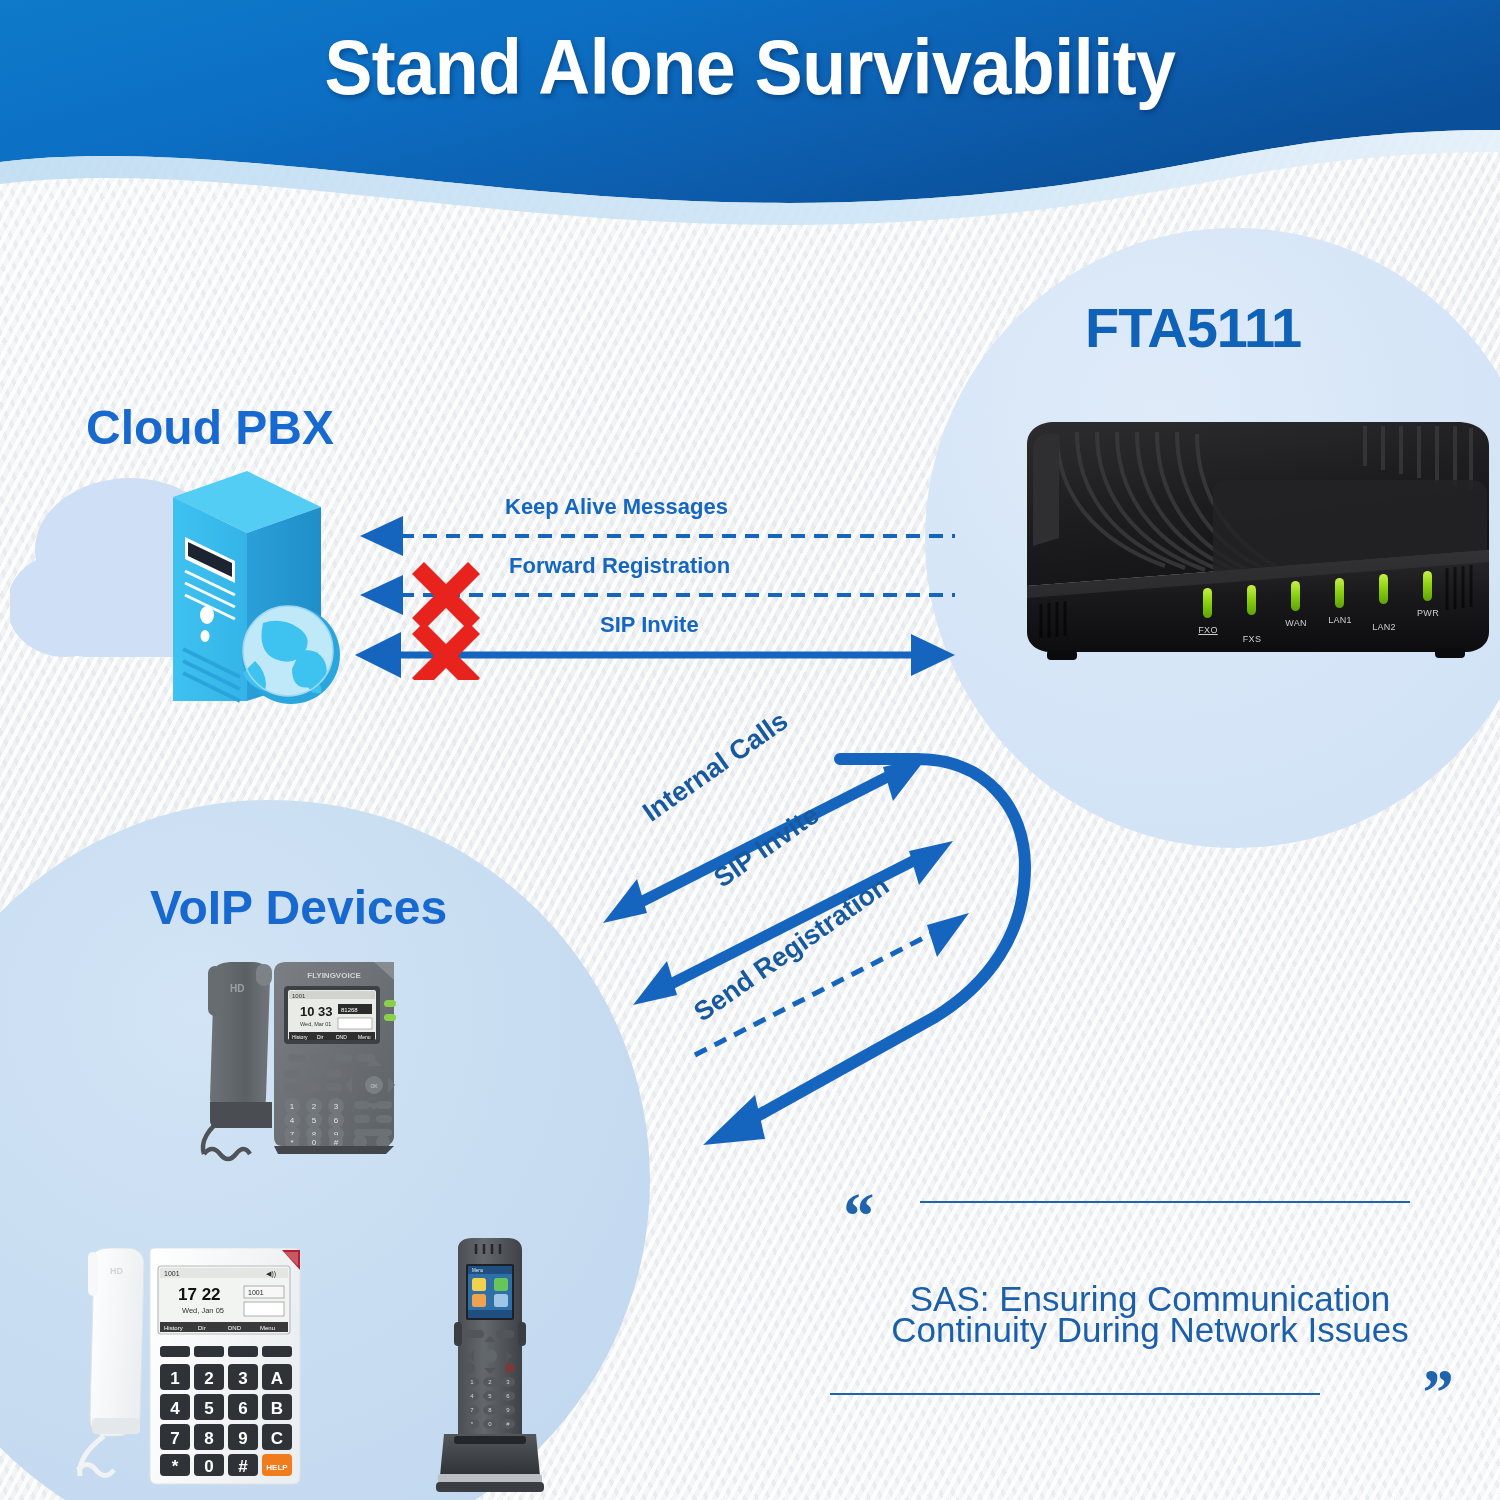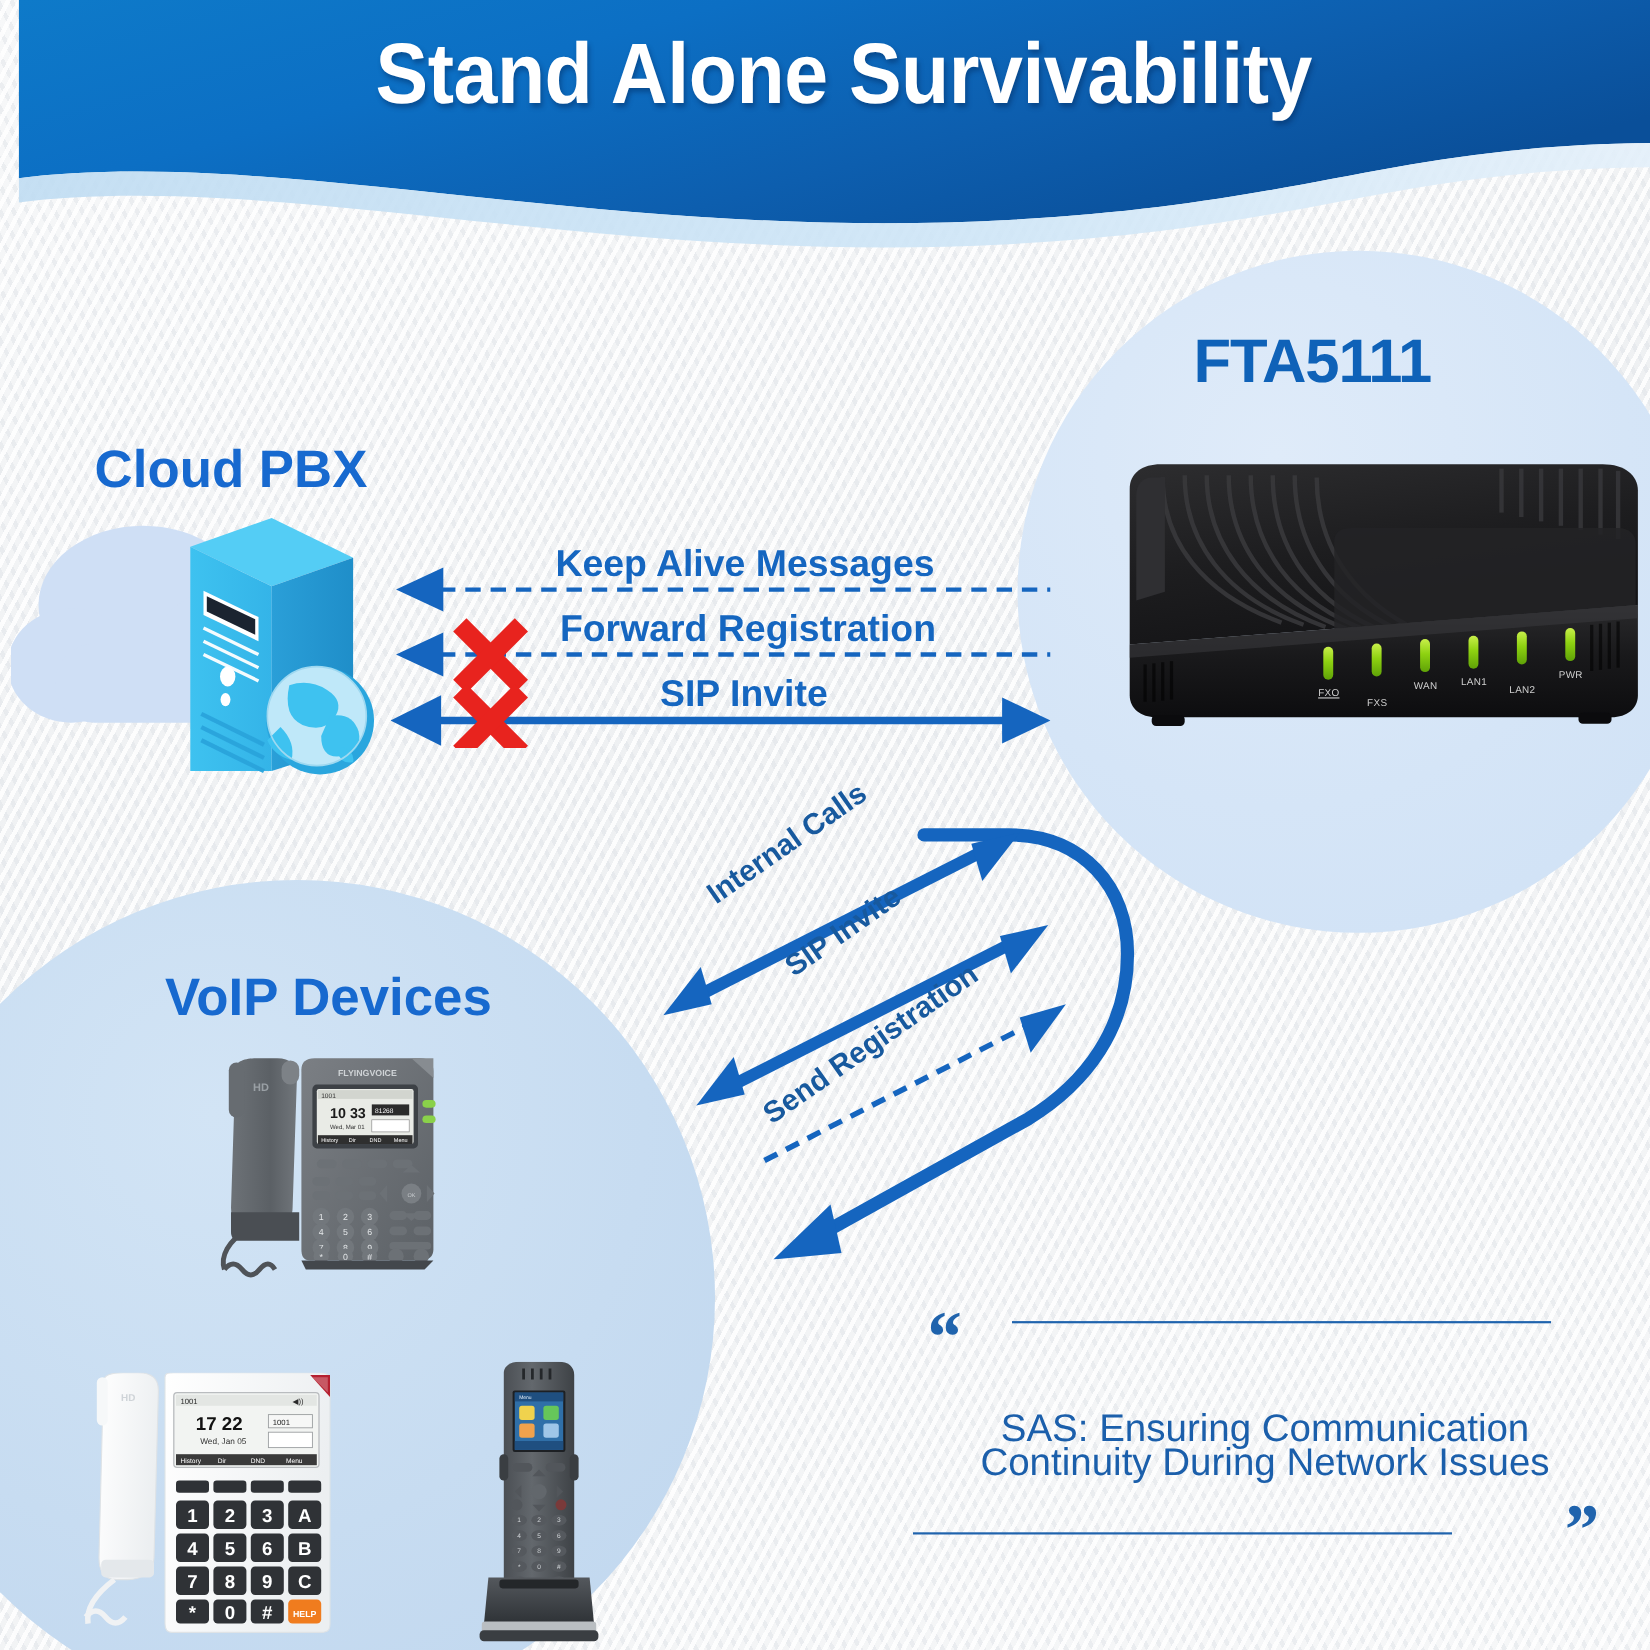--- a/index.html
+++ b/index.html
@@ -21,21 +21,21 @@
     position: absolute; inset: 0;
     background:
       repeating-linear-gradient(118deg, rgba(255,255,255,0) 0px, rgba(255,255,255,0) 5px, rgba(255,255,255,.85) 5px, rgba(255,255,255,.85) 9px),
       repeating-linear-gradient(62deg, rgba(230,232,235,0) 0px, rgba(230,232,235,0) 7px, rgba(222,226,231,.45) 7px, rgba(222,226,231,.45) 11px),
       linear-gradient(160deg,#f7f8f9 0%,#eef0f2 45%,#f6f7f8 100%);
     z-index: 0;
   }
 
   
   #header {
-    position: absolute; left:17px; top:0; width:1284px; height:230px;
+    position: absolute; left:0; top:0; width:1284px; height:230px;
     z-index: 5;
   }
   #header svg { display:block; }
   #header-title {
     position: absolute;
     left: 0; top: 22px; width: 1500px;
     text-align: center;
     font-size: 78px;
     font-weight: 700;
     color: #ffffff;
@@ -71,21 +71,21 @@
   #label-fta       { left: 1085px; top: 295px; font-size: 56px; color:#0f62b8; letter-spacing:-1px;}
 
   
   #cloud-group { left: 10px; top: 455px; width: 330px; height: 250px; z-index: 12; }
   #server-group { left: 95px; top: 465px; width: 250px; height: 240px; z-index: 14; }
 
   
   #arrows-left { left: 355px; top: 490px; width: 600px; height: 190px; z-index: 18; }
   .arrow-label {
     position: absolute;
-    font-size: 34px; font-weight: 700; color:#1566c0;
+    font-size: 22px; font-weight: 700; color:#1566c0;
     font-family:"Liberation Sans", sans-serif;
     white-space: nowrap; z-index: 22;
   }
   #lbl-keepalive { left: 505px; top: 494px; }
   #lbl-forward   { left: 509px; top: 553px; }
   #lbl-sipinvite { left: 600px; top: 612px; }
 
   
   #loop-arrows { left: 585px; top: 735px; width: 480px; height: 410px; z-index: 18; }
   .loop-label {

